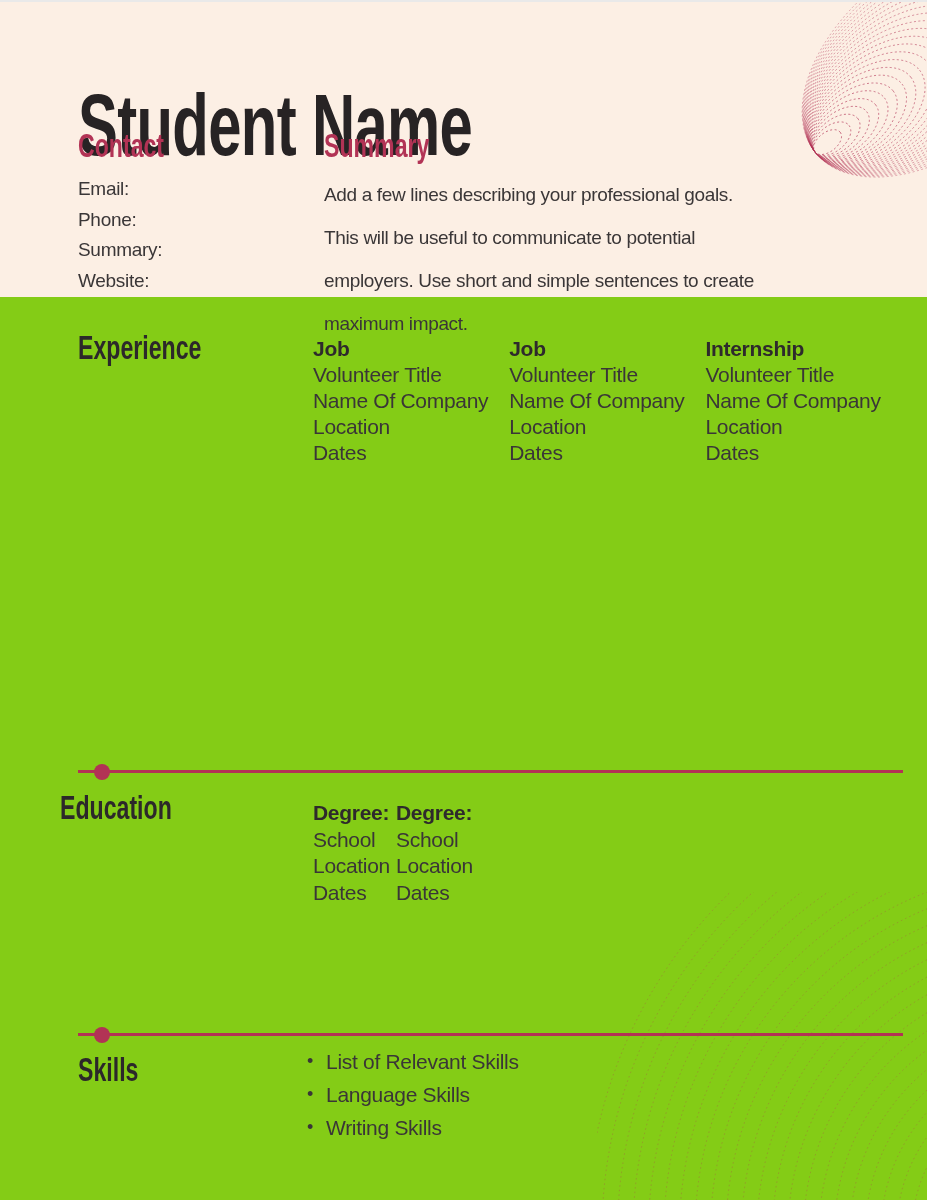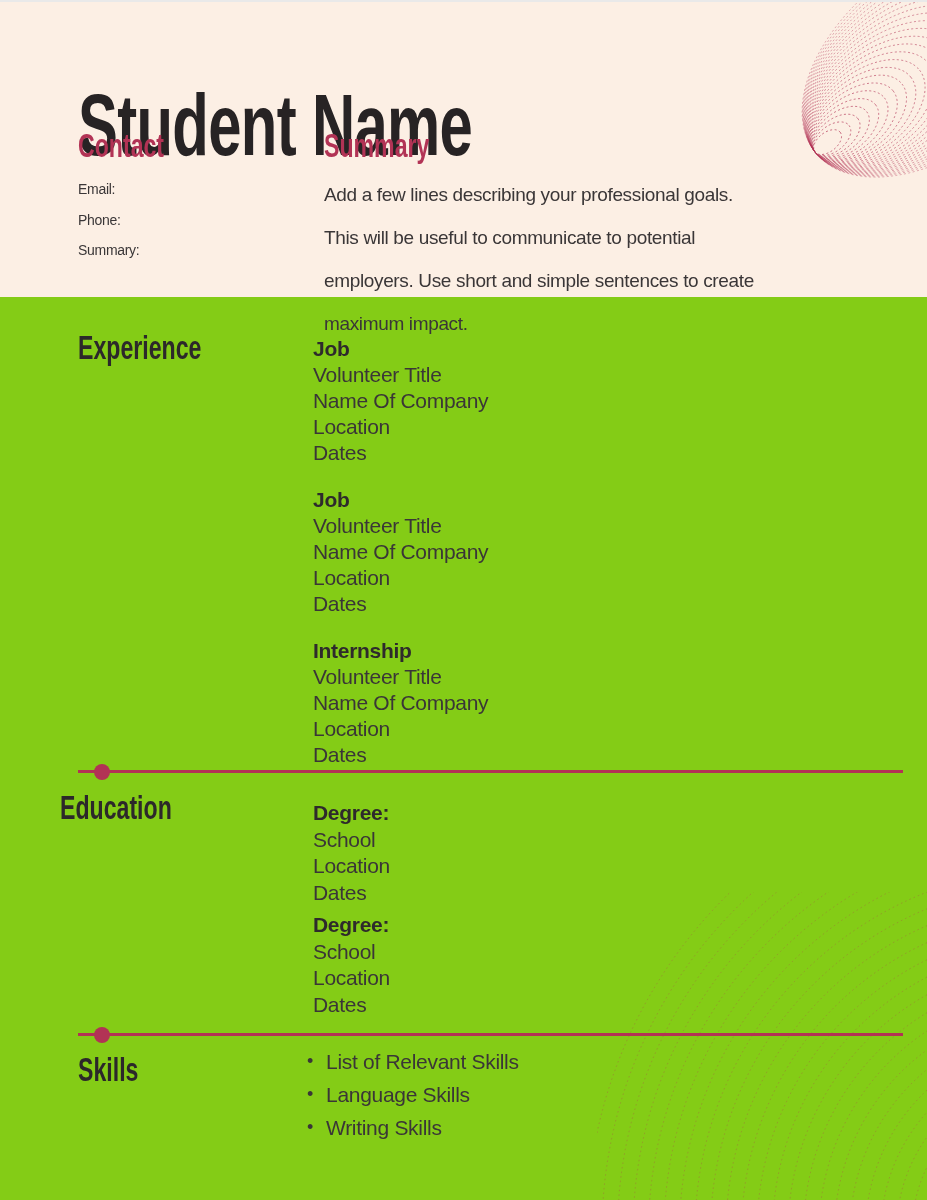--- a/index.html
+++ b/index.html
@@ -28,29 +28,29 @@
     font-size:88px;font-weight:bold;line-height:1.05;
     color:#272324;letter-spacing:-1px;
   }
   .sec-heading{
     font-size:34px;font-weight:bold;line-height:1;
     color:#b23355;letter-spacing:0;
   }
   .sec-heading.dark{color:#2c282a;text-align:center;}
   .contact-col{left:78px;top:126px;width:230px;}
   .summary-col{left:324px;top:126px;width:450px;}
-  .contact-fields{margin-top:12px;font-size:14px;line-height:30.5px;letter-spacing:-0.3px;}
+  .contact-fields{margin-top:12px;font-size:19px;line-height:30.5px;letter-spacing:-0.3px;}
   .summary-text{
     margin-top:11px;width:440px;
     font-size:19px;line-height:43px;letter-spacing:-0.35px;
   }
   .exp-heading{left:78px;top:328px;}
   .edu-heading{left:60px;top:788px;}
   .skills-heading{left:78px;top:1050px;}
-  .entries{left:313px;display:flex;flex-direction:column;}
+  .entries{left:313px;display:flex;flex-direction:row;}
   .exp-entries{top:334px;gap:21px;}
   .edu-entries{top:798px;gap:6px;}
   .entry{font-size:21px;line-height:26px;letter-spacing:-0.3px;}
   .edu-entries .entry{line-height:26.5px;}
   .entry-title{font-weight:bold;color:#2e2a2c;}
   .divider{
     position:absolute;left:78px;width:825px;height:3px;
     background:#b23355;z-index:2;
   }
   .divider-1{top:768px;}
@@ -132,20 +132,21 @@
     </svg>
 
   <h1 class="layer page-title"><span class="cond">Student Name</span></h1>
 
   <div class="layer contact-col">
     <div class="sec-heading"><span class="cond">Contact</span></div>
     <div class="contact-fields">
       <div>Email:</div>
       <div>Phone:</div>
       <div>Summary:</div>
+      <div>Website:</div>
     </div>
   </div>
 
   <div class="layer summary-col">
     <div class="sec-heading"><span class="cond">Summary</span></div>
     <div class="summary-text">Add a few lines describing your professional goals. This will be useful to communicate to potential employers. Use short and simple sentences to create maximum impact.</div>
   </div>
 
   <div class="layer sec-heading dark exp-heading"><span class="cond">Experience</span></div>
 

